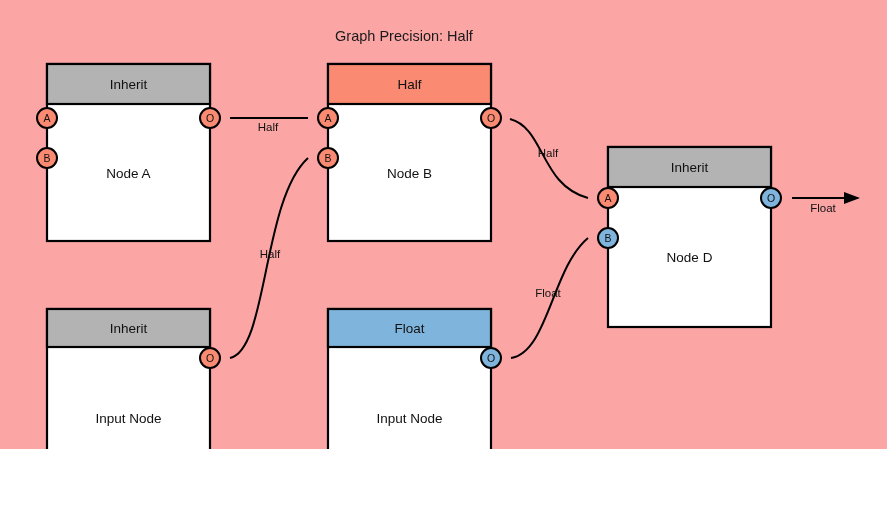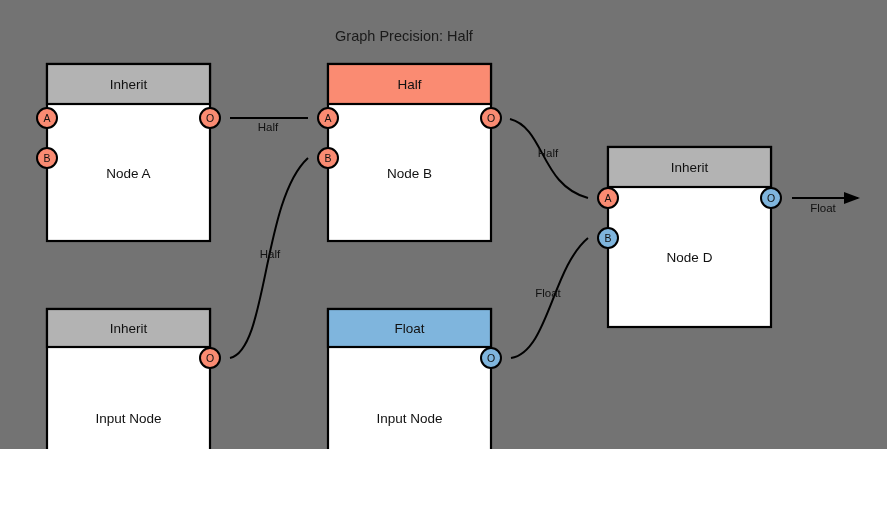--- a/index.html
+++ b/index.html
@@ -4,21 +4,21 @@
 <style>
   html, body {
     margin: 0;
     padding: 0;
     background: #ffffff;
   }
   #canvas {
     position: relative;
     width: 887px;
     height: 449px;
-    background: #737373;
+    background: #fca5a5;
     font-family: "Liberation Sans", sans-serif;
     overflow: hidden;
   }
   #graph-svg {
     position: absolute;
     left: 0;
     top: 0;
     width: 887px;
     height: 509px;
   }

